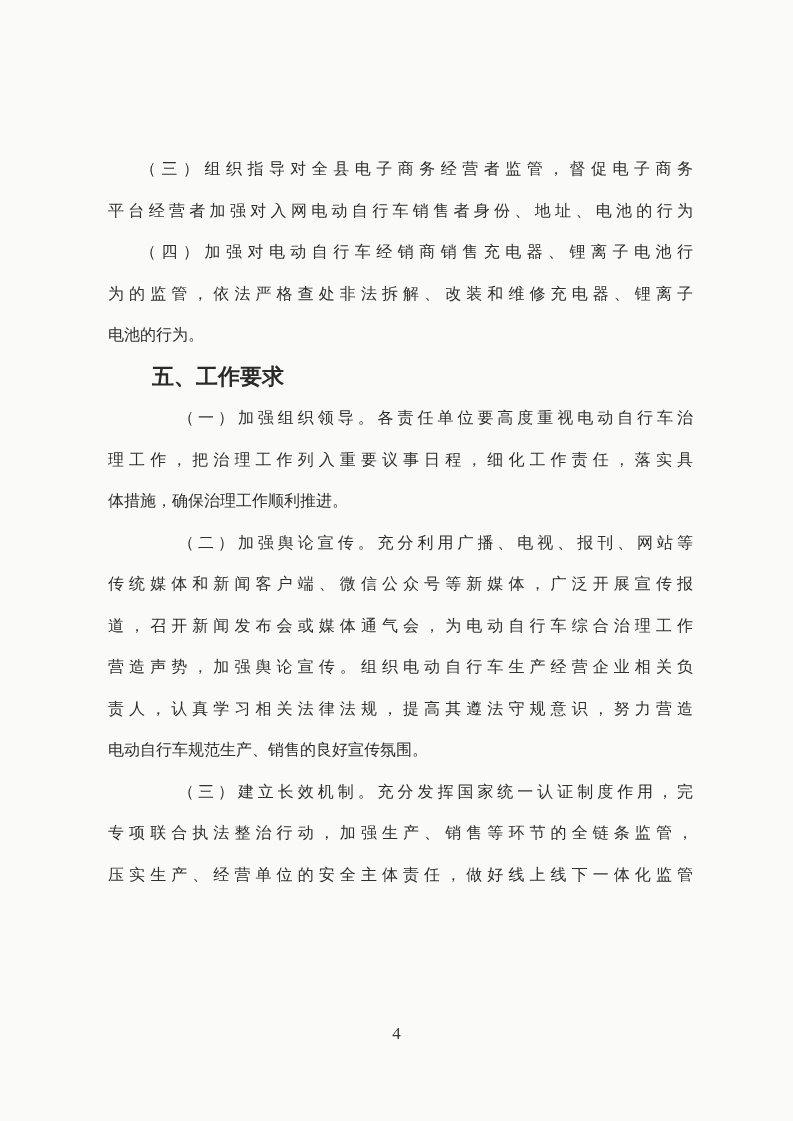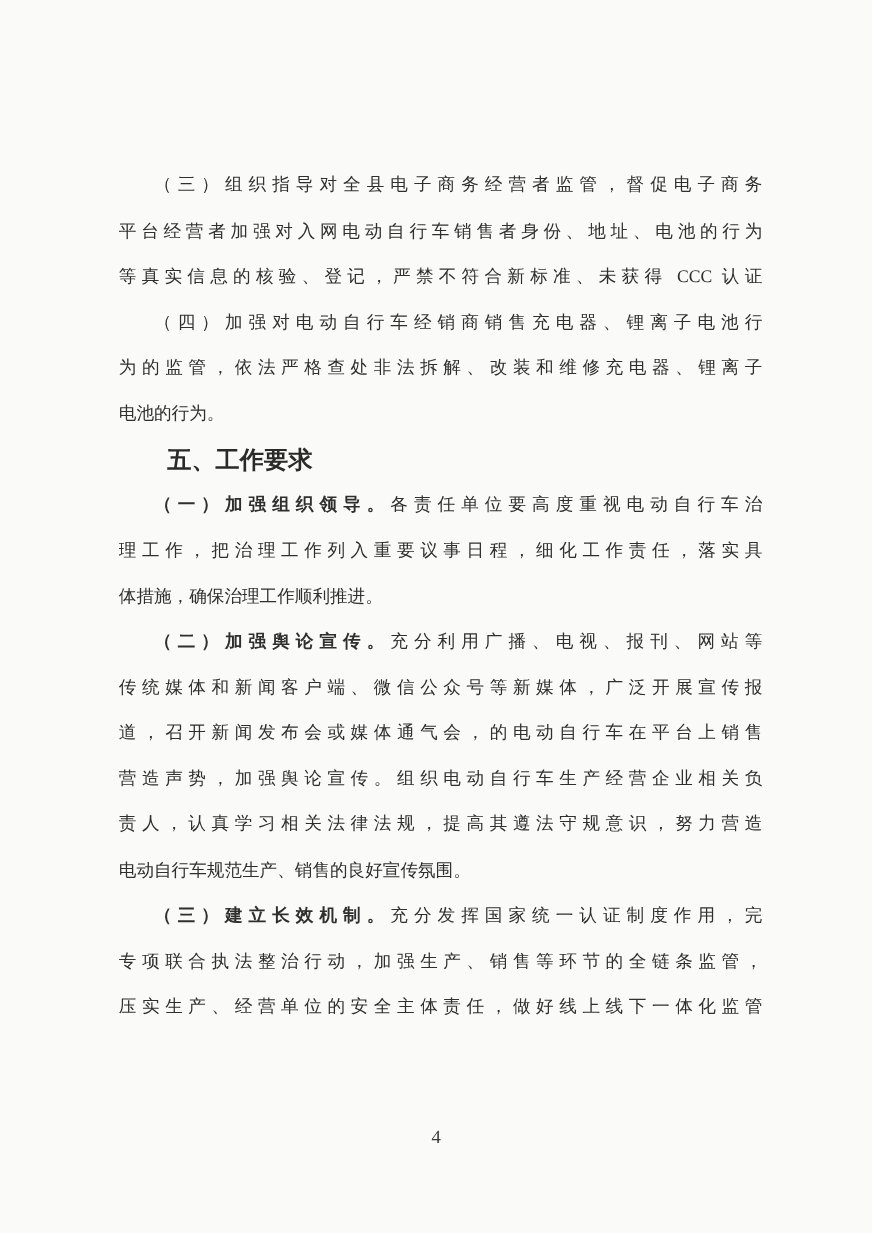--- a/index.html
+++ b/index.html
@@ -28,21 +28,21 @@
     color: #2f2f2f;
     text-align: justify;
     text-align-last: justify;
     overflow: hidden;
   }
   .line.indent { text-indent: 2em; }
   .line.end {
     text-align: left;
     text-align-last: left;
   }
-  .line .bold { font-weight: bold; }
+  .line .bold { font-weight: normal; margin-left: 38px; }
   .line.heading {
     text-align: center;
     text-align-last: left;
     text-indent: 2em;
     font-family: "Liberation Sans", sans-serif;
     font-size: 22px;
     font-weight: bold;
     color: #2a2a2a;
   }
   .pagenum {
@@ -57,35 +57,34 @@
   }
 </style>
 </head>
 <body>
 
 <div class="page">
   <div class="textblock">
 
     <div class="line indent"><span>（三）组织指导对全县电子商务经营者监管，督促电子商务</span></div>
     <div class="line"><span>平台经营者加强对入网电动自行车销售者身份、地址、电池的行为</span></div>
-    <div class="line"><span>等真实信息的核验、登记，严禁不符合新标准、未获得 CCC 认证</span></div>
 
     <div class="line indent"><span>（四）加强对电动自行车经销商销售充电器、锂离子电池行</span></div>
     <div class="line"><span>为的监管，依法严格查处非法拆解、改装和维修充电器、锂离子</span></div>
     <div class="line end"><span>电池的行为。</span></div>
 
     <div class="line heading"><span>五、工作要求</span></div>
 
     <div class="line indent"><span class="bold">（一）加强组织领导。</span><span>各责任单位要高度重视电动自行车治</span></div>
     <div class="line"><span>理工作，把治理工作列入重要议事日程，细化工作责任，落实具</span></div>
     <div class="line end"><span>体措施，确保治理工作顺利推进。</span></div>
 
     <div class="line indent"><span class="bold">（二）加强舆论宣传。</span><span>充分利用广播、电视、报刊、网站等</span></div>
     <div class="line"><span>传统媒体和新闻客户端、微信公众号等新媒体，广泛开展宣传报</span></div>
-    <div class="line"><span>道，召开新闻发布会或媒体通气会，的电动自行车在平台上销售</span></div>
+    <div class="line"><span>道，召开新闻发布会或媒体通气会，为电动自行车综合治理工作</span></div>
     <div class="line"><span>营造声势，加强舆论宣传。组织电动自行车生产经营企业相关负</span></div>
     <div class="line"><span>责人，认真学习相关法律法规，提高其遵法守规意识，努力营造</span></div>
     <div class="line end"><span>电动自行车规范生产、销售的良好宣传氛围。</span></div>
 
     <div class="line indent"><span class="bold">（三）建立长效机制。</span><span>充分发挥国家统一认证制度作用，完</span></div>
     <div class="line"><span>专项联合执法整治行动，加强生产、销售等环节的全链条监管，</span></div>
     <div class="line"><span>压实生产、经营单位的安全主体责任，做好线上线下一体化监管</span></div>
 
   </div>
 

